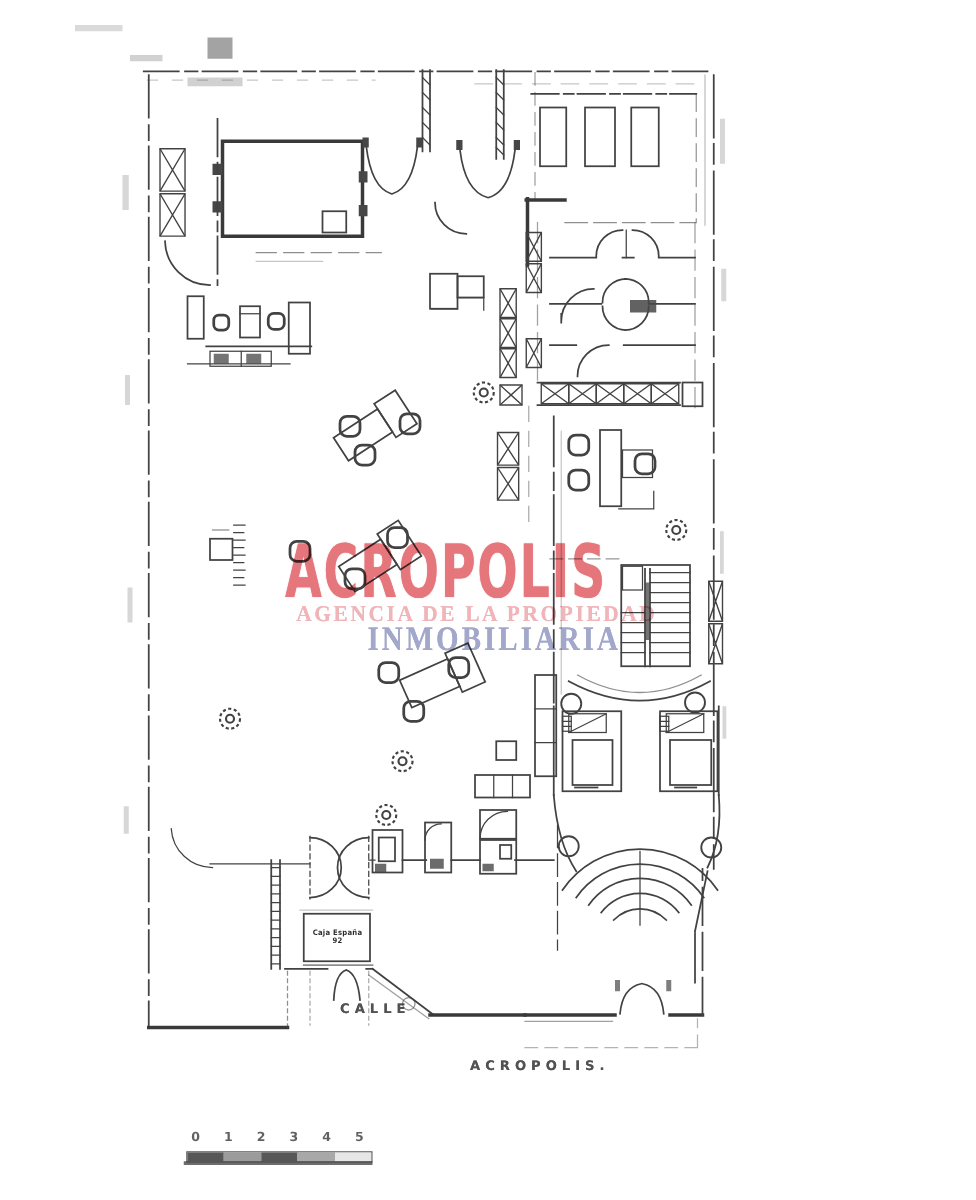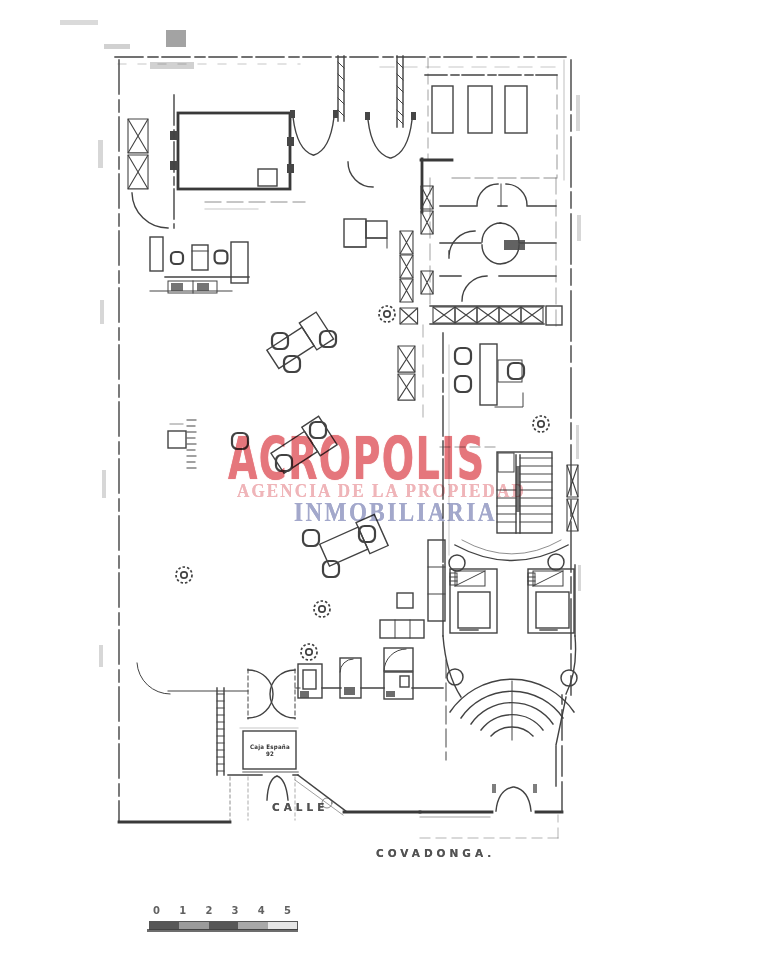--- a/index.html
+++ b/index.html
@@ -352,21 +352,21 @@
       <rect class="f" opacity=".22" x="576" y="425" width="3" height="34"></rect>
       <rect class="f" opacity=".22" x="578" y="565" width="3" height="26"></rect>
     </g>
   </svg>
 
   <div class="wm wm-brand" style="color: rgb(226, 99, 106);">ACROPOLIS</div>
   <div class="wm wm-agency" style="color: rgb(237, 168, 173);">AGENCIA DE LA PROPIEDAD</div>
   <div class="wm wm-inmo" style="color: rgb(153, 159, 198);">INMOBILIARIA</div>
 
   <div class="street street-calle">CALLE</div>
-  <div class="street street-name">COVADONGA.</div>
+  <div class="street street-name">ACROPOLIS.</div>
 
   <div class="mat-label">Caja España 92</div>
 
   <div class="scale-ticks">
     <span>0</span>
     <span>1</span>
     <span>2</span>
     <span>3</span>
     <span>4</span>
     <span>5</span>

